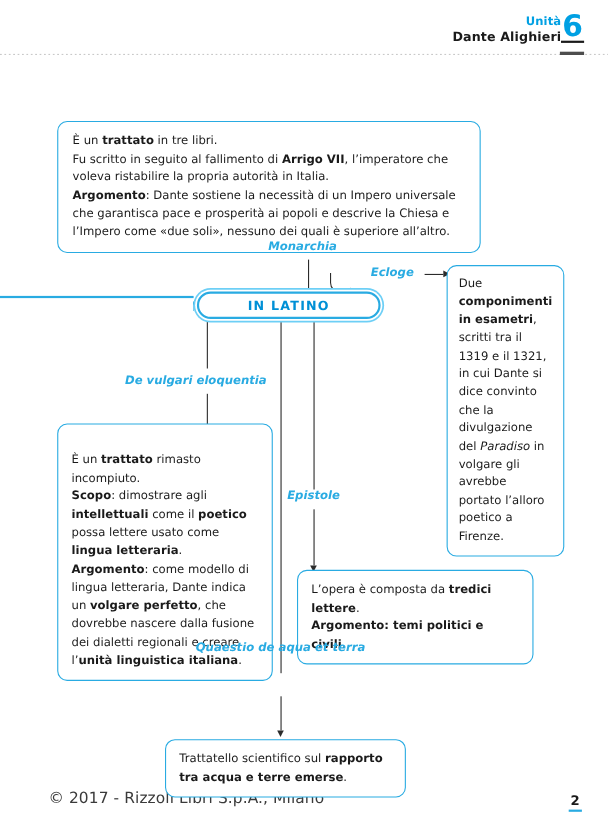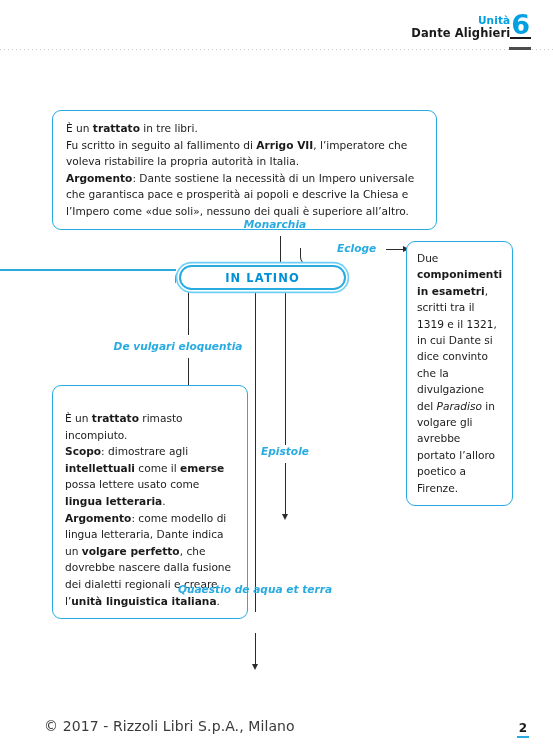--- a/index.html
+++ b/index.html
@@ -235,33 +235,44 @@
 
   <div class="vline" style="left:188px; top:290px; height:45px;"></div>
   <div class="blabel" style="left:178px; top:340px; transform:translateX(-50%);">De vulgari eloquentia</div>
   <div class="vline arr-down" style="left:188px; top:358px; height:33px;"></div>
 
   <div class="box" style="left:52px; top:385px; width:196px; padding:24px 11px 9px 12px; line-height:16.6px;">
     <div>
       <span>È un </span><b>trattato</b><span> rimasto incompiuto.</span>
     </div>
     <div>
-      <b>Scopo</b><span>: dimostrare agli </span><b>intellettuali</b><span> come il </span><b>emerse</b><span> possa lettere usato come </span><b>lingua letteraria</b><span>.</span>
+      <b>Scopo</b><span>: dimostrare agli </span><b>intellettuali</b><span> come il </span><b>poetico</b><span> possa lettere usato come </span><b>lingua letteraria</b><span>.</span>
     </div>
     <div>
       <b>Argomento</b><span>: come modello di lingua letteraria, Dante indica un </span><b>volgare perfetto</b><span>, che dovrebbe nascere dalla fusione dei dialetti regionali e creare l’</span><b>unità linguistica italiana</b><span>.</span>
     </div>
   </div>
 
   <div class="vline" style="left:285px; top:290px; height:155px;"></div>
   <div class="blabel" style="left:285px; top:445px; transform:translateX(-50%);">Epistole</div>
   <div class="vline arr-down" style="left:285px; top:463px; height:51px;"></div>
 
+  <div class="box" style="left:270px; top:518px; width:215px; padding:9px 11px 9px 12px;">
+    <div>
+      <span>L’opera è composta da </span><b>tredici lettere</b><span>.</span>
+    </div>
+    <div>
+      <b>Argomento</b><b>: temi politici e civili</b><span>.</span>
+    </div>
+  </div>
 
   <div class="vline" style="left:255px; top:290px; height:322px;"></div>
   <div class="blabel" style="left:255px; top:583px; transform:translateX(-50%);">Quaestio de aqua et terra</div>
   <div class="vline arr-down" style="left:255px; top:633px; height:31px;"></div>
 
+  <div class="box" style="left:150px; top:672px; width:219px; padding:9px 11px 9px 12px;">
+    <span>Trattatello scientifico sul </span><b>rapporto tra acqua e terre emerse</b><span>.</span>
+  </div>
 
   <div class="footer-copy">© 2017 - Rizzoli Libri S.p.A., Milano</div>
   <div class="footer-page">2</div>
 
 </div>
 
 </body></html>

